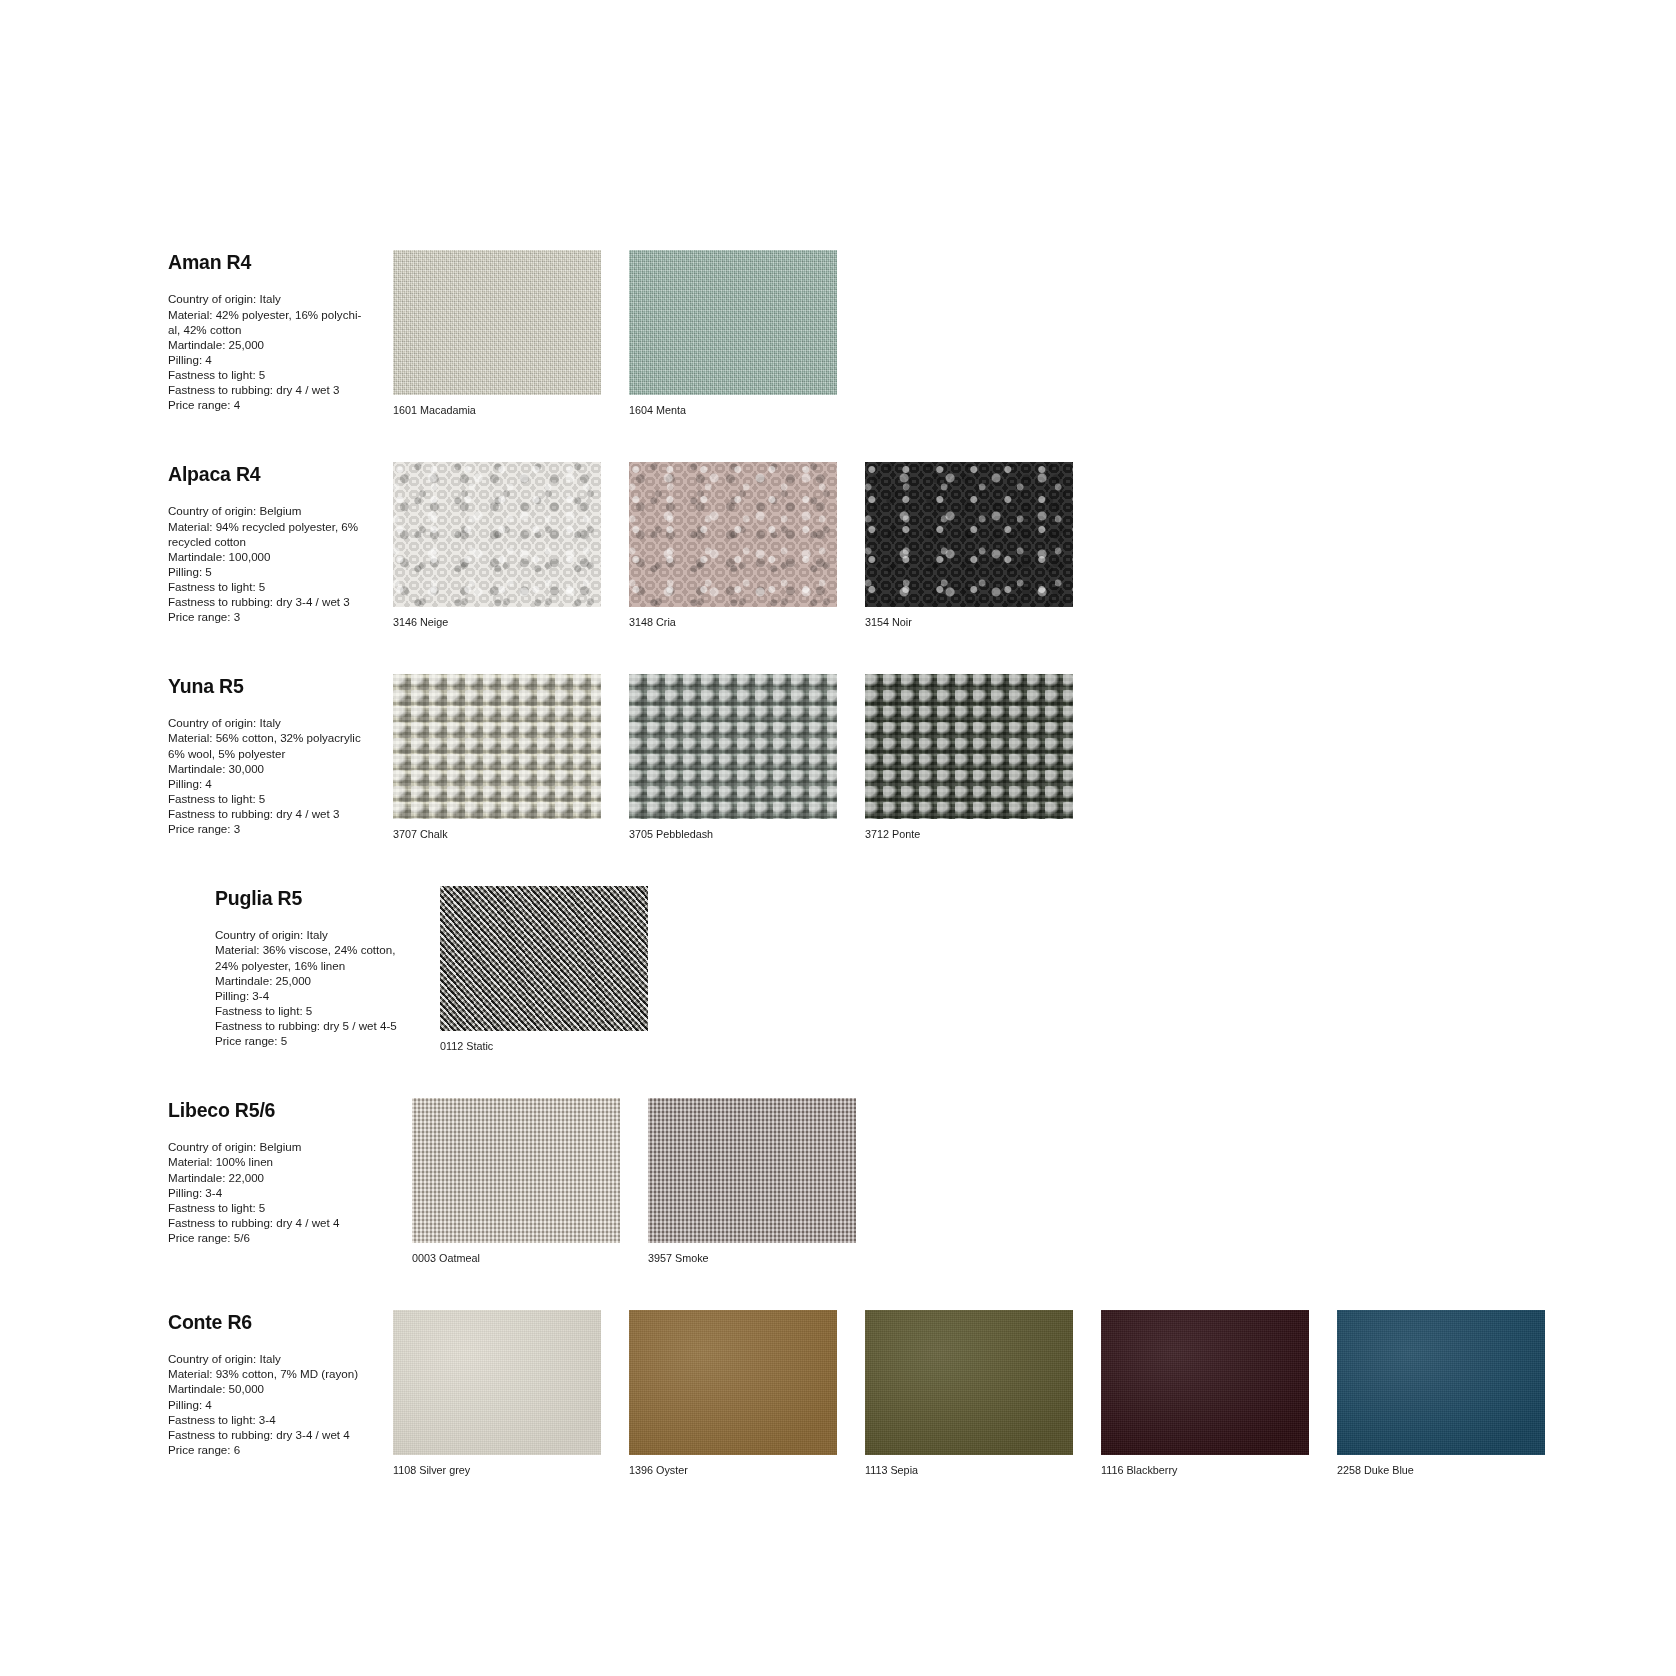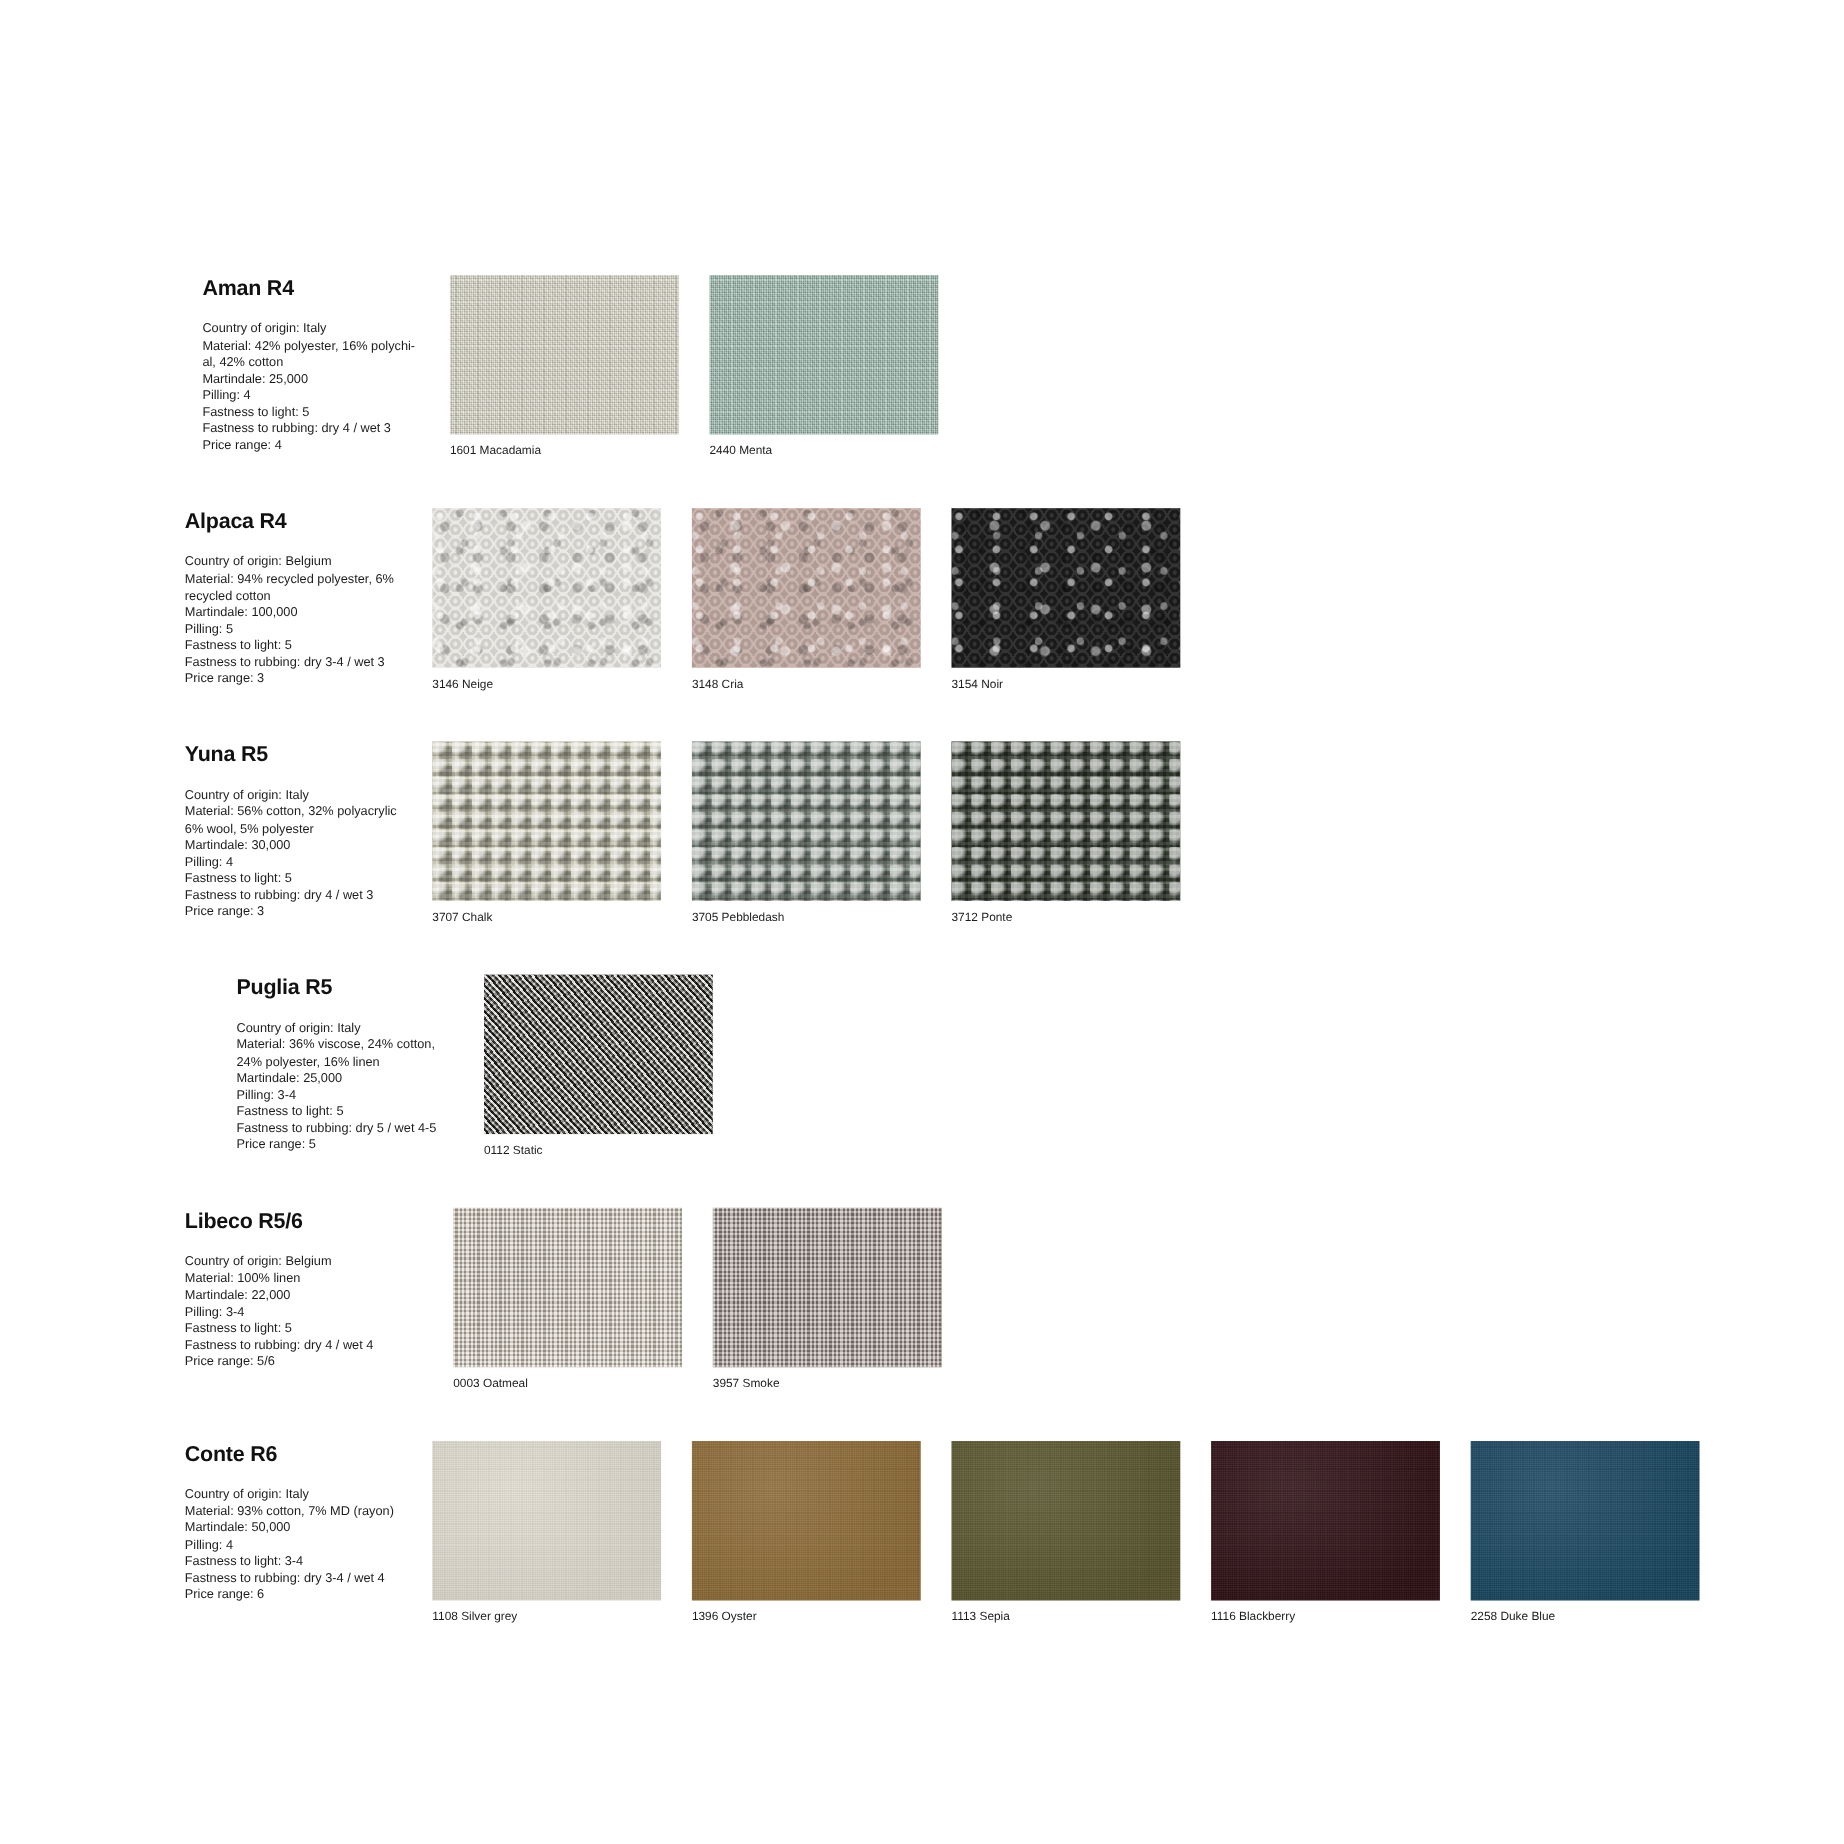--- a/index.html
+++ b/index.html
@@ -111,21 +111,21 @@
       repeating-linear-gradient(0deg, rgba(255,255,255,0.045) 0 1px, rgba(0,0,0,0.045) 1px 2px),
       repeating-linear-gradient(90deg, rgba(255,255,255,0.03) 0 1px, rgba(0,0,0,0.035) 1px 2px),
       radial-gradient(ellipse at 35% 30%, rgba(255,255,255,0.10), rgba(0,0,0,0.06) 80%);
   }
 </style>
 </head>
 <body>
 
 <div class="page">
   <div id="sections-root">
-      <div class="fabric-section" style="margin-bottom: 45px; padding-left: 16px;">
+      <div class="fabric-section" style="margin-bottom: 45px;">
         <div class="info-col">
           <div class="fabric-title">Aman R4</div>
           <div class="spec-list">
             <div class="spec-line">Country of origin: Italy</div>
             <div class="spec-line">Material: 42% polyester, 16% polychi-
 al, 42% cotton</div>
             <div class="spec-line">Martindale: 25,000</div>
             <div class="spec-line">Pilling: 4</div>
             <div class="spec-line">Fastness to light: 5</div>
             <div class="spec-line">Fastness to rubbing: dry 4 / wet 3</div>
@@ -136,21 +136,21 @@
           <div class="swatch-cell">
             <div class="swatch" style="background-color: rgb(214, 212, 196);">
               <div class="tex tx-weave"></div>
             </div>
             <div class="swatch-label">1601 Macadamia</div>
           </div>
           <div class="swatch-cell">
             <div class="swatch" style="background-color: rgb(147, 178, 165);">
               <div class="tex tx-weave"></div>
             </div>
-            <div class="swatch-label">2440 Menta</div>
+            <div class="swatch-label">1604 Menta</div>
           </div>
         </div>
       </div>
       <div class="fabric-section" style="margin-bottom: 45px;">
         <div class="info-col">
           <div class="fabric-title">Alpaca R4</div>
           <div class="spec-list">
             <div class="spec-line">Country of origin: Belgium</div>
             <div class="spec-line">Material: 94% recycled polyester, 6%
 recycled cotton</div>

